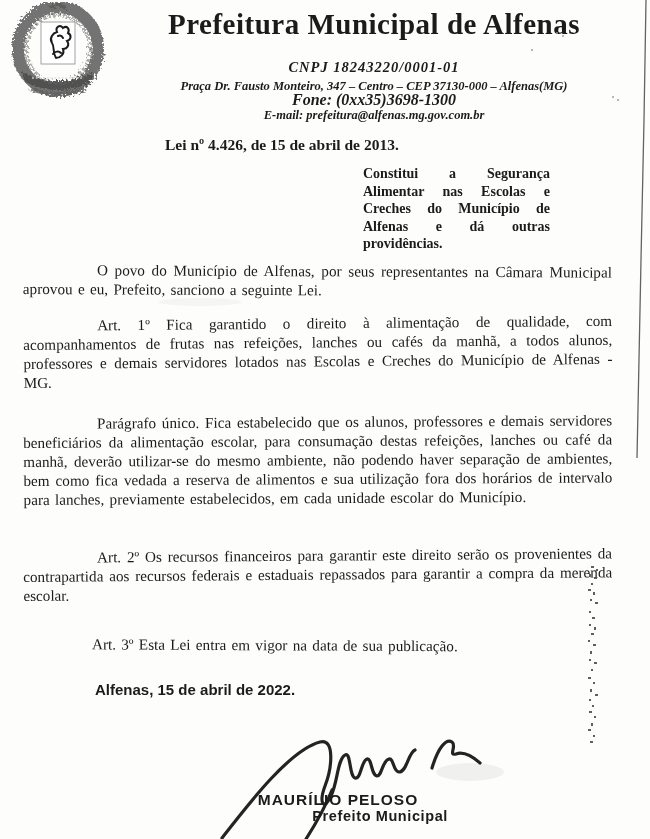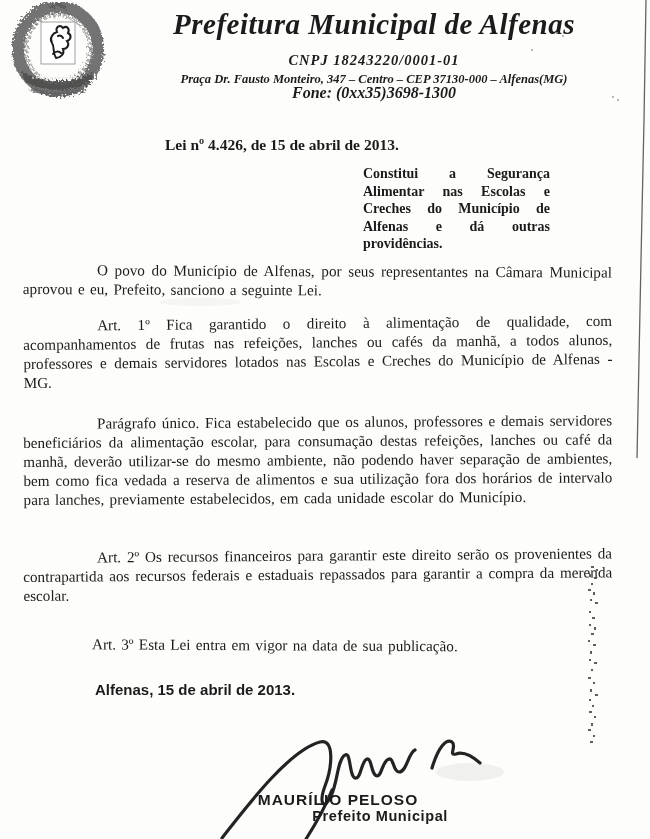--- a/index.html
+++ b/index.html
@@ -6,25 +6,25 @@
   .page{
     position:relative;width:650px;height:839px;background:#fdfdfb;
     overflow:hidden;color:#1b1b1b;
     font-family:"Liberation Serif", serif;
     box-shadow:0 0 4px rgba(0,0,0,.25);
   }
   
   .emblem{position:absolute;left:8px;top:2px;width:100px;height:104px;}
   .header-text{position:absolute;left:128px;top:6px;width:492px;text-align:center;}
   .doc-title{
-    font-family:"Liberation Serif", serif;font-style:italic;font-weight:bold;
+    font-family:"Liberation Serif", serif;font-weight:bold;
     font-size:29px;line-height:36px;letter-spacing:.5px;white-space:nowrap;
   }
   .hline{font-style:italic;font-weight:bold;line-height:14.5px;}
-  .hline.cnpj{font-size:14.5px;letter-spacing:1px;margin-top:11px;}
+  .hline.cnpj{font-size:14.5px;letter-spacing:1px;margin-top:18px;}
   .hline.addr{font-size:12.5px;margin-top:4px;}
   .hline.fone{font-size:16px;}
   .hline.mail{font-size:12.5px;}
   
   .law-line{
     position:absolute;left:165px;top:136px;
     font-family:Liberation Serif, serif;font-weight:bold;font-size:15.5px;
     white-space:nowrap;
   }
   .hl{position:relative;display:inline-block;}
@@ -99,37 +99,38 @@
       <path d="M50 34 C52 33 54 34 55 36"></path>
     </g>
     <line x1="24" y1="76" x2="76" y2="76" stroke="#dddddd" stroke-width="1.3" stroke-dasharray="2 1.7" opacity="0.85"></line>
   </svg>
 
   <div class="header-text">
     <div class="doc-title">Prefeitura Municipal de Alfenas</div>
     <div class="hline cnpj">CNPJ  18243220/0001-01</div>
     <div class="hline addr">Praça Dr. Fausto Monteiro, 347 – Centro – CEP 37130-000 – Alfenas(MG)</div>
     <div class="hline fone">Fone: (0xx35)3698-1300</div>
+    <div class="hline mail">E-mail: prefeitura@alfenas.mg.gov.com.br</div>
   </div>
 
   <div class="law-line"><span>Lei nº </span><span class="hl" style="--hl: #8cc987;">4.426</span><span>, de 15 de abril de 2013.</span></div>
 
   <div class="ementa">Constitui a Segurança Alimentar nas Escolas e Creches do Município de Alfenas e dá outras providências.</div>
 
   <p class="para p-preamble">O povo do Município de Alfenas, por seus representantes na Câmara Municipal aprovou e eu, Prefeito, sanciono a seguinte Lei.</p>
 
   <p class="para p-art1"><span class="b">Art. 1º</span><span> Fica garantido o direito à alimentação de qualidade, com acompanhamentos de frutas nas refeições, lanches ou cafés da manhã, a todos alunos, professores e demais servidores lotados nas Escolas e Creches do Município de Alfenas - MG.</span></p>
 
   <p class="para p-parunico"><span class="b">Parágrafo único</span><span>. Fica estabelecido que os alunos, professores e demais servidores beneficiários da alimentação escolar, para consumação destas refeições, lanches ou café da manhã, deverão utilizar-se do mesmo ambiente, não podendo haver separação de ambientes, bem como fica vedada a reserva de alimentos e sua utilização fora dos horários de intervalo para lanches, previamente estabelecidos, em cada unidade escolar do Município.</span></p>
 
   <p class="para p-art2"><span class="b">Art. 2º</span><span> Os recursos financeiros para garantir este direito serão os provenientes da contrapartida aos recursos federais e estaduais repassados para garantir a compra da merenda escolar.</span></p>
 
   <p class="para p-art3"><span class="b">Art. 3º</span><span> Esta Lei entra em vigor na data de sua publicação.</span></p>
 
-  <div class="dateline">Alfenas, 15 de abril de 2013.</div>
+  <div class="dateline">Alfenas, 15 de abril de 2022.</div>
 
   <svg class="sig-svg" viewBox="0 0 300 121" aria-hidden="true">
     <g stroke="#111111" stroke-width="3.2" fill="none" stroke-linecap="round" stroke-linejoin="round" opacity="0.92">
       <path d="M27 120 C55 84 95 32 125 24 C140 20 137 50 130 68 C124 84 128 94 136 78 C143 64 142 42 150 37 C156 33 154 58 160 60 C166 62 166 43 172 41 C177 40 176 57 182 58 C187 58 187 43 194 41 C199 40 198 54 204 54 C212 54 213 35 220 32"></path>
       <path d="M137 72 C130 90 118 110 111 121"></path>
       <path d="M237 50 C243 30 251 20 257 24 C262 28 253 38 261 36 C269 33 277 38 285 45"></path>
     </g>
   </svg>
   <div class="sig-name">MAURÍLIO PELOSO</div>
   <div class="sig-role">Prefeito Municipal</div>

